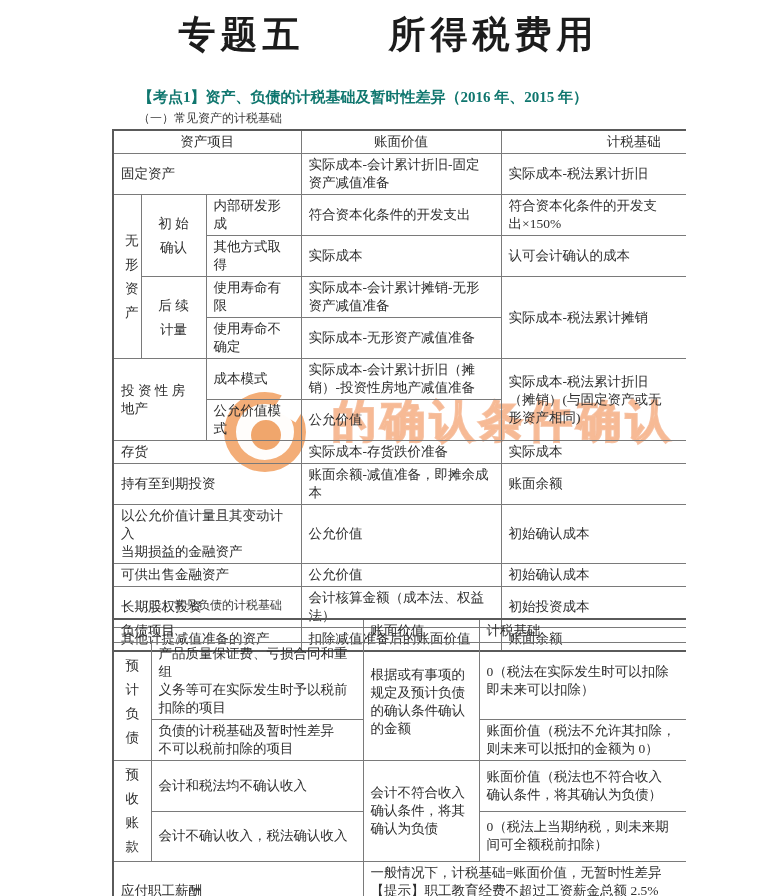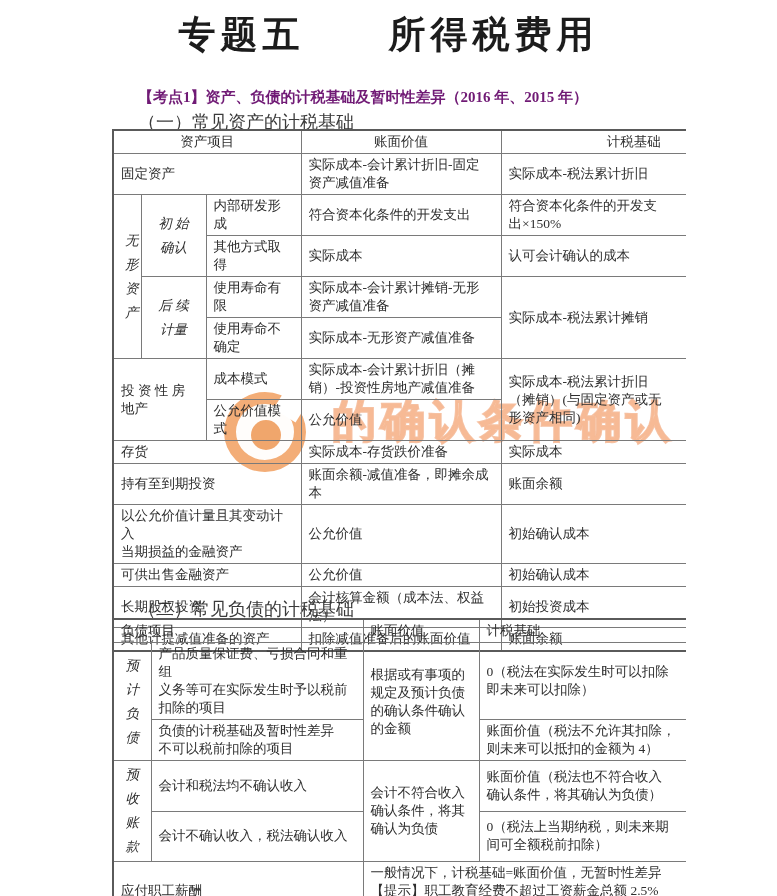--- a/index.html
+++ b/index.html
@@ -1,34 +1,34 @@
 <!DOCTYPE html>
 <html><head>
 <meta charset="utf-8">
 <style>
   html,body{margin:0;padding:0;background:#ffffff;}
   body{font-family:"Liberation Serif","DejaVu Serif",serif;color:#2e2e2e;}
   .page{position:relative;width:686px;height:896px;background:#ffffff;overflow:hidden;}
 
   .doc-title{position:absolute;top:10px;left:0;width:777px;text-align:center;
     font-size:37px;font-weight:bold;color:#1c1c1c;letter-spacing:5px;white-space:pre;}
-  .kaodian{position:absolute;top:88px;left:138px;font-size:15px;font-weight:bold;color:#701a75;}
-  .section{position:absolute;left:138px;font-size:18px;color:#3a3a3a;}
+  .kaodian{position:absolute;top:88px;left:138px;font-size:15px;font-weight:bold;color:#0f766e;}
+  .section{position:absolute;left:138px;font-size:12px;color:#3a3a3a;}
   .sec1{top:110px;}
   .sec2{top:597px;}
 
   table.t{border-collapse:collapse;table-layout:fixed;width:654px;position:absolute;left:112px;
     background:transparent;border:2px solid #5a5a5a;z-index:2;}
   .t1{top:129px;border-radius:18px;}
   .t2{top:618px;}
   td{border:1px solid #7a7a7a;font-size:13.5px;line-height:18px;padding:2px 7px;
     vertical-align:middle;white-space:pre-line;color:#2e2e2e;background:transparent;
     overflow:hidden;}
   .hd{text-align:center;}
-  .vlab{text-align:center;padding:2px 11px;line-height:24px;font-style:italic;}
+  .vlab{text-align:center;padding:2px 11px;line-height:24px;}
 
   
   .wm{position:absolute;left:222px;top:386px;width:440px;height:95px;z-index:1;opacity:.88;}
   .wm-logo{position:absolute;left:2px;top:6px;width:82px;height:80px;border-radius:50%;
     background:rgba(255,252,248,.78);}
   .wm-ring{position:absolute;left:0;top:0;width:58px;height:56px;border-radius:50%;
     border:12px solid #f2a265;}
   .wm-cut{position:absolute;left:56px;top:-6px;width:26px;height:32px;background:#ffffff;
     transform:rotate(32deg);}
   .wm-dot{position:absolute;left:27px;top:28px;width:30px;height:30px;border-radius:50%;
@@ -184,21 +184,21 @@
 规定及预计负债
 的确认条件确认
 的金额</td>
         <td>0（税法在实际发生时可以扣除
 即未来可以扣除）</td>
       </tr>
       <tr>
         <td>负债的计税基础及暂时性差异
 不可以税前扣除的项目</td>
         <td>账面价值（税法不允许其扣除，
-则未来可以抵扣的金额为 4）</td>
+则未来可以抵扣的金额为 0）</td>
       </tr>
       <tr>
         <td rowspan="2" class="vlab">预
 收
 账
 款</td>
         <td>会计和税法均不确认收入</td>
         <td rowspan="2">会计不符合收入
 确认条件，将其
 确认为负债</td>

